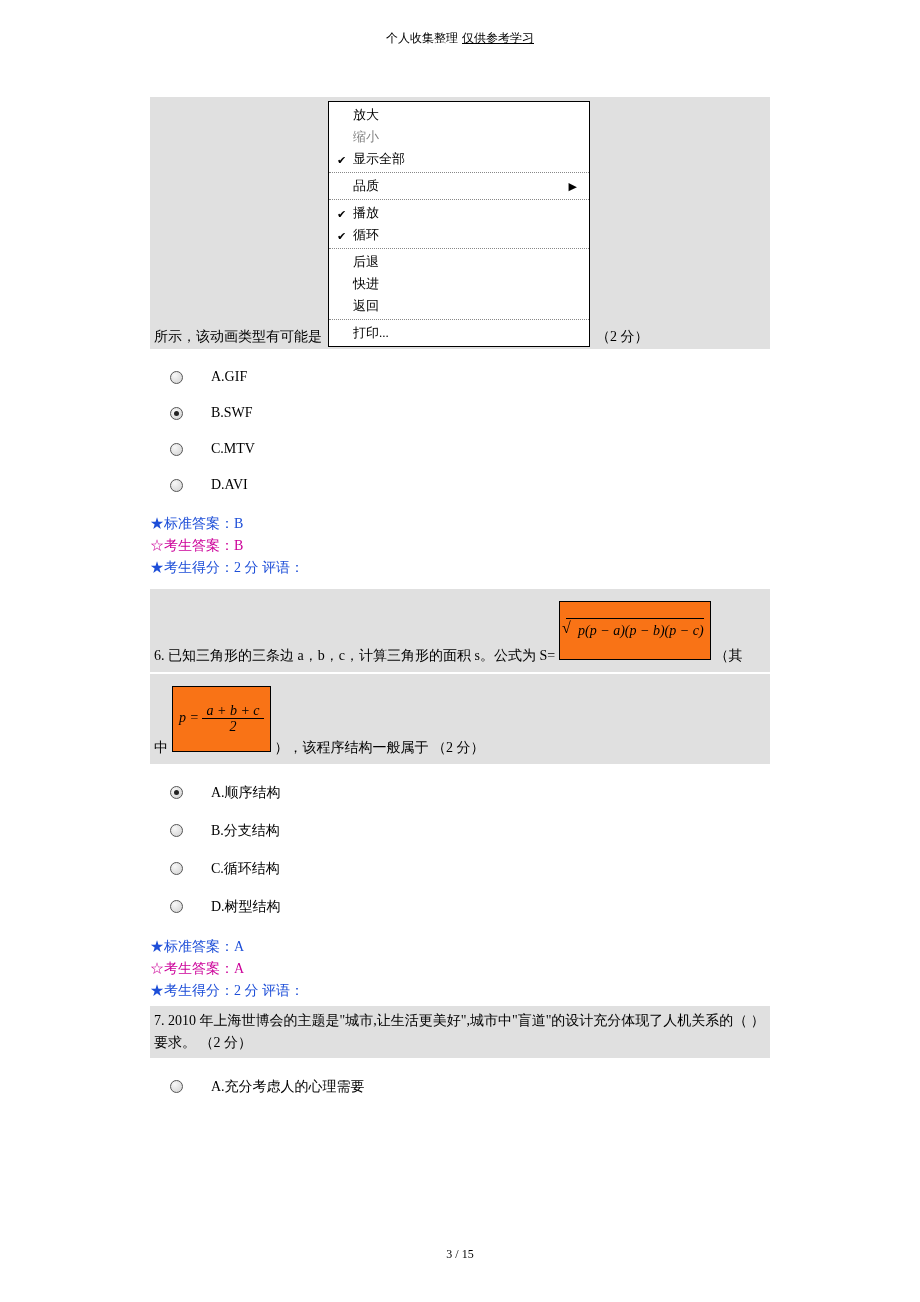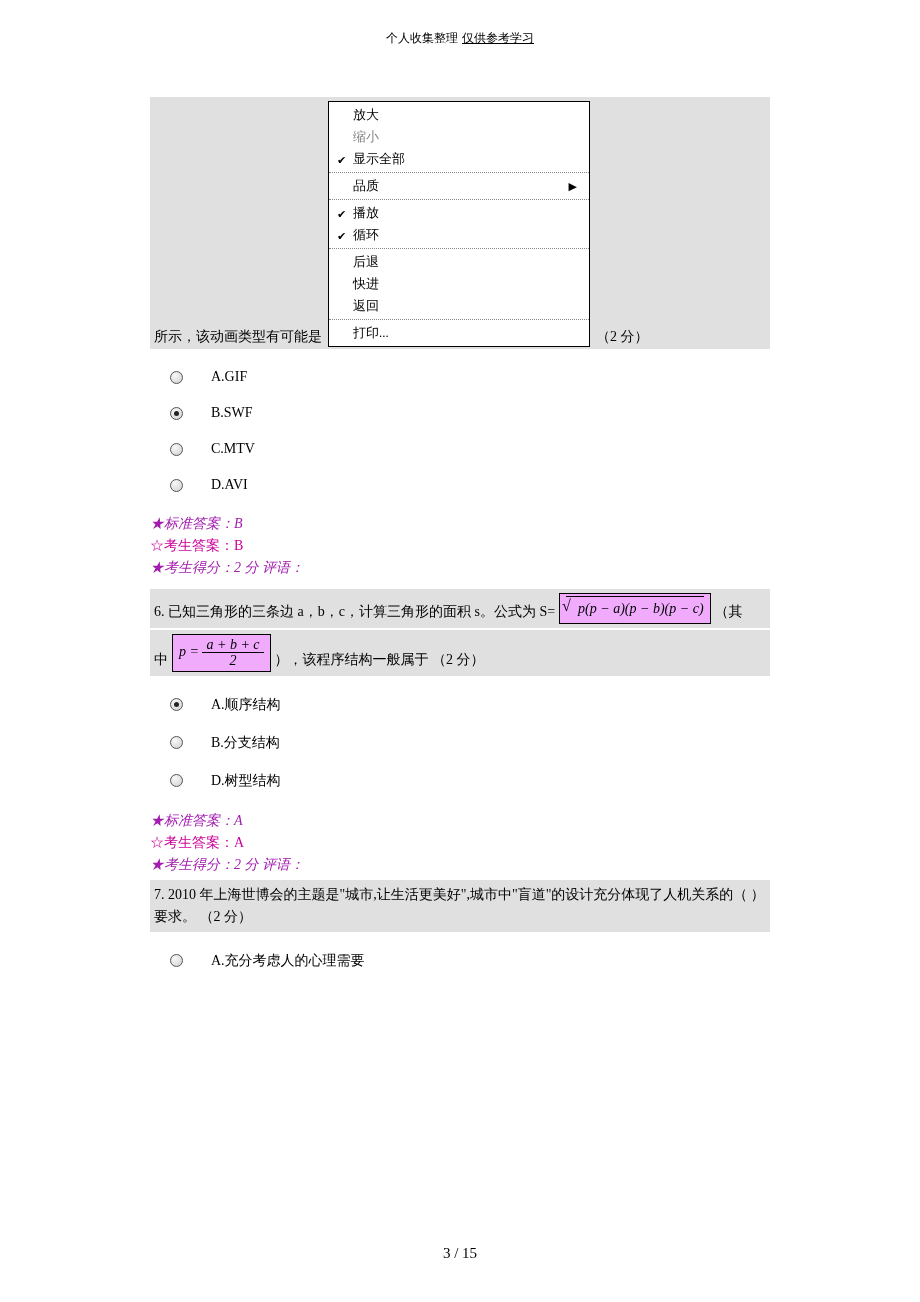--- a/index.html
+++ b/index.html
@@ -97,40 +97,40 @@
     position: absolute;
     top: 3px; left: 3px;
     width: 5px; height: 5px;
     background: #222;
     border-radius: 50%;
   }
   .answer-block {
     margin-top: 6px;
     line-height: 22px;
   }
-  .answer-blue { color: #a21caf; font-style: italic; }
+  .answer-blue { color: #1d4ed8; }
   .answer-pink { color: #cc0099; }
   .q6-line1, .q6-line2 {
     background: #e0e0e0;
     display: flex;
     align-items: flex-end;
     flex-wrap: wrap;
     padding: 4px 4px;
     line-height: 24px;
     margin-top: 2px;
   }
   .q6-line1 { margin-top: 10px;}
   .formula-box {
     border: 1px solid #000;
-    background: #f0abfc;
-    padding: 2px 6px;
+    background: #f97316;
+    padding: 16px 6px;
     font-family: "Cambria Math", serif;
     font-style: italic;
     display: inline-block;
-    margin: 0 4px;
+    margin: 8px 4px;
     vertical-align: middle;
   }
   .formula-sqrt {
     position: relative;
     padding-left: 12px;
     border-top: 1px solid #000;
     display: inline-block;
   }
   .formula-sqrt::before {
     content: "√";
@@ -153,21 +153,21 @@
     padding: 4px;
     margin-top: 4px;
     line-height: 22px;
   }
   .footer {
     position: absolute;
     bottom: 40px;
     left: 0;
     width: 100%;
     text-align: center;
-    font-size: 15px;
+    font-size: 12px;
   }
 </style>
 </head>
 <body>
 
 <div class="page">
   <div class="header">
     <span>个人收集整理</span><span class="underline">仅供参考学习</span>
   </div>
 
@@ -246,20 +246,24 @@
     <div class="option">
         <span class="radio selected"></span>
         <span>A.顺序结构</span>
       </div>
     <div class="option">
         <span class="radio"></span>
         <span>B.分支结构</span>
       </div>
     <div class="option">
         <span class="radio"></span>
+        <span>C.循环结构</span>
+      </div>
+    <div class="option">
+        <span class="radio"></span>
         <span>D.树型结构</span>
       </div>
   </div>
 
   <div class="answer-block">
     <div class="answer-blue">★标准答案：A</div>
     <div class="answer-pink">☆考生答案：A</div>
     <div class="answer-blue">★考生得分：2 分  评语：</div>
   </div>
 

